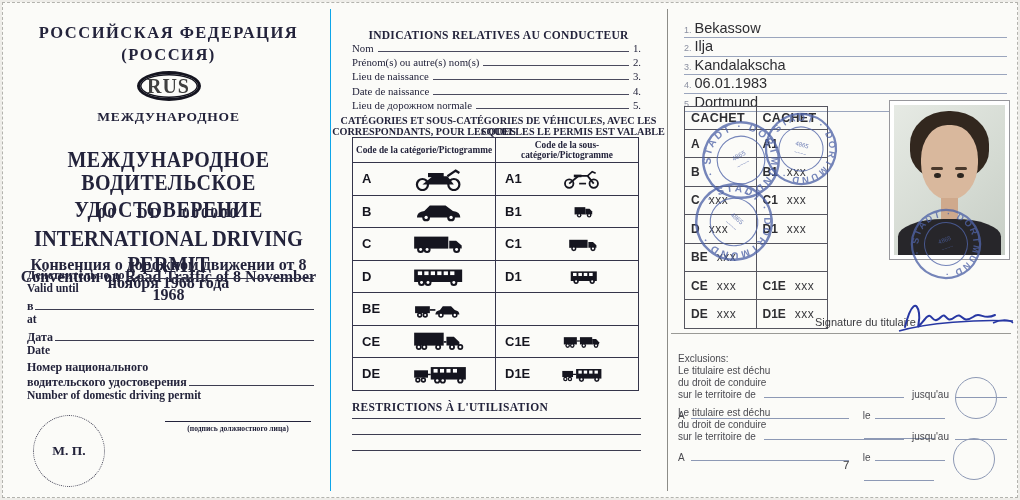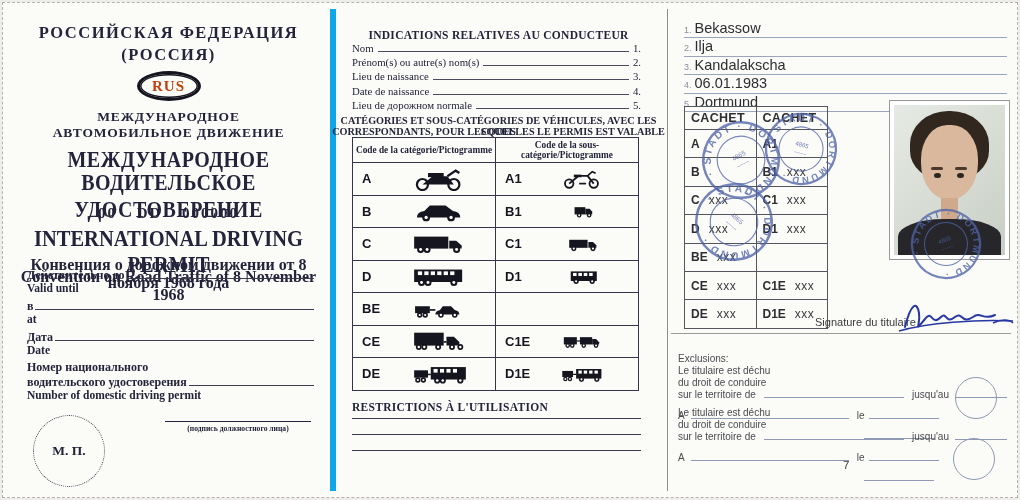--- a/index.html
+++ b/index.html
@@ -1,31 +1,31 @@
 <!DOCTYPE html>
 <html><head>
 <meta charset="utf-8">
 <style>
   html,body{margin:0;padding:0;}
   body{width:1020px;height:500px;position:relative;background:#eeede9;
        font-family:"Liberation Serif", serif;overflow:hidden;}
   .sheet{position:absolute;left:2px;top:2px;right:2px;bottom:2px;
          background:#fbfbf8;border:1px dashed #b3b3ae;}
   .panel{position:absolute;top:6px;bottom:6px;}
-  .panel-left{left:4px;width:323px;border-right:6px solid #0ea5e9;}
+  .panel-left{left:4px;width:323px;border-right:1px solid #0ea5e9;}
   .panel-mid{left:327px;width:337px;border-right:1px solid #8c8c88;}
   .panel-right{left:664px;width:348px;}
   .ink{color:#23233b;}
   .ctr{position:absolute;left:0;right:0;text-align:center;}
   
   .country{font-weight:bold;font-size:16.5px;letter-spacing:1.5px;}
   .badge{position:absolute;left:50%;transform:translateX(-50%);
          border:3px solid #14141f;border-radius:50%;width:58px;height:24px;
          display:flex;align-items:center;justify-content:center;
-         font-weight:bold;font-size:15px;letter-spacing:1px;color:#c2410c;
+         font-weight:bold;font-size:20px;letter-spacing:1px;color:#404040;
          box-shadow:0 0 0 1.5px #14141f inset;}
   .sub{font-weight:bold;font-size:13.5px;letter-spacing:.8px;}
   .titleru{font-weight:bold;font-size:20px;letter-spacing:.5px;transform:scaleY(1.15);}
   .permitno{font-weight:bold;font-size:15px;word-spacing:14px;letter-spacing:2px;}
   .titleen{font-weight:bold;font-size:20.5px;transform:scaleY(1.12);}
   .conv{font-weight:bold;font-size:16px;}
   .lfields{position:absolute;left:20px;right:16px;top:258px;}
   .lf{margin-bottom:3.2px;}
   .lf-pre,.lf-ru{font-weight:bold;font-size:12px;color:#23233b;line-height:13px;}
   .lf-row{display:flex;align-items:baseline;}
@@ -80,36 +80,35 @@
          border-radius:45% 45% 0 0;}
   .sig-label{position:absolute;left:148px;top:307px;font-size:11px;color:#3a3a3e;
              font-family:"Liberation Sans",sans-serif;}
   .sig-svg{position:absolute;left:230px;top:284px;}
   .rdiv{position:absolute;left:4px;right:4px;top:324px;border-top:1px solid #9a9a96;}
   .exb{position:absolute;left:11px;right:8px;font-family:"Liberation Sans",sans-serif;
        color:#4a4a50;font-size:10px;line-height:12px;}
   .exrow{display:flex;align-items:baseline;}
   .xline{border-bottom:1.1px solid #8d99b5;height:8px;}
   .exA{margin-right:6px;}
-  .exgap{margin:0 5px 0 8px;text-align:right;}
+  .exgap{margin:0 5px 0 14px;text-align:right;}
   .excircle{position:absolute;width:40px;height:40px;border:1.2px solid #8d99b5;border-radius:50%;}
   .pageno{position:absolute;left:176px;top:450px;font-size:11.5px;color:#3a3a3e;
           font-family:"Liberation Sans",sans-serif;}
 </style>
 </head>
 <body>
 
 <div class="sheet">
 
   <div class="panel panel-left">
     <div class="ctr country ink" style="top:14px">РОССИЙСКАЯ ФЕДЕРАЦИЯ</div>
     <div class="ctr country ink" style="top:36px">(РОССИЯ)</div>
     <div class="badge" style="top:62px">RUS</div>
     <div class="ctr sub ink" style="top:100px">МЕЖДУНАРОДНОЕ</div>
-    <div class="ctr sub ink" style="top:116px">АВТОМОБИЛЬНОЕ ДВИЖЕНИЕ</div>
     <div class="ctr titleru ink" style="top:139px">МЕЖДУНАРОДНОЕ</div>
     <div class="ctr titleru ink" style="top:164px">ВОДИТЕЛЬСКОЕ УДОСТОВЕРЕНИЕ</div>
     <div class="ctr permitno ink" style="top:196px">00 DD 000000</div>
     <div class="ctr titleen ink" style="top:220px">INTERNATIONAL DRIVING PERMIT</div>
     <div class="ctr conv ink" style="top:247px">Конвенция о дорожном движении от 8 ноября 1968 года</div>
     <div class="ctr conv ink" style="top:259px">Convention on Road Traffic of 8 November 1968</div>
     <div class="lfields">
         <div class="lf">
     <div class="lf-row">
             <span class="lf-ru">Действительно до</span>

